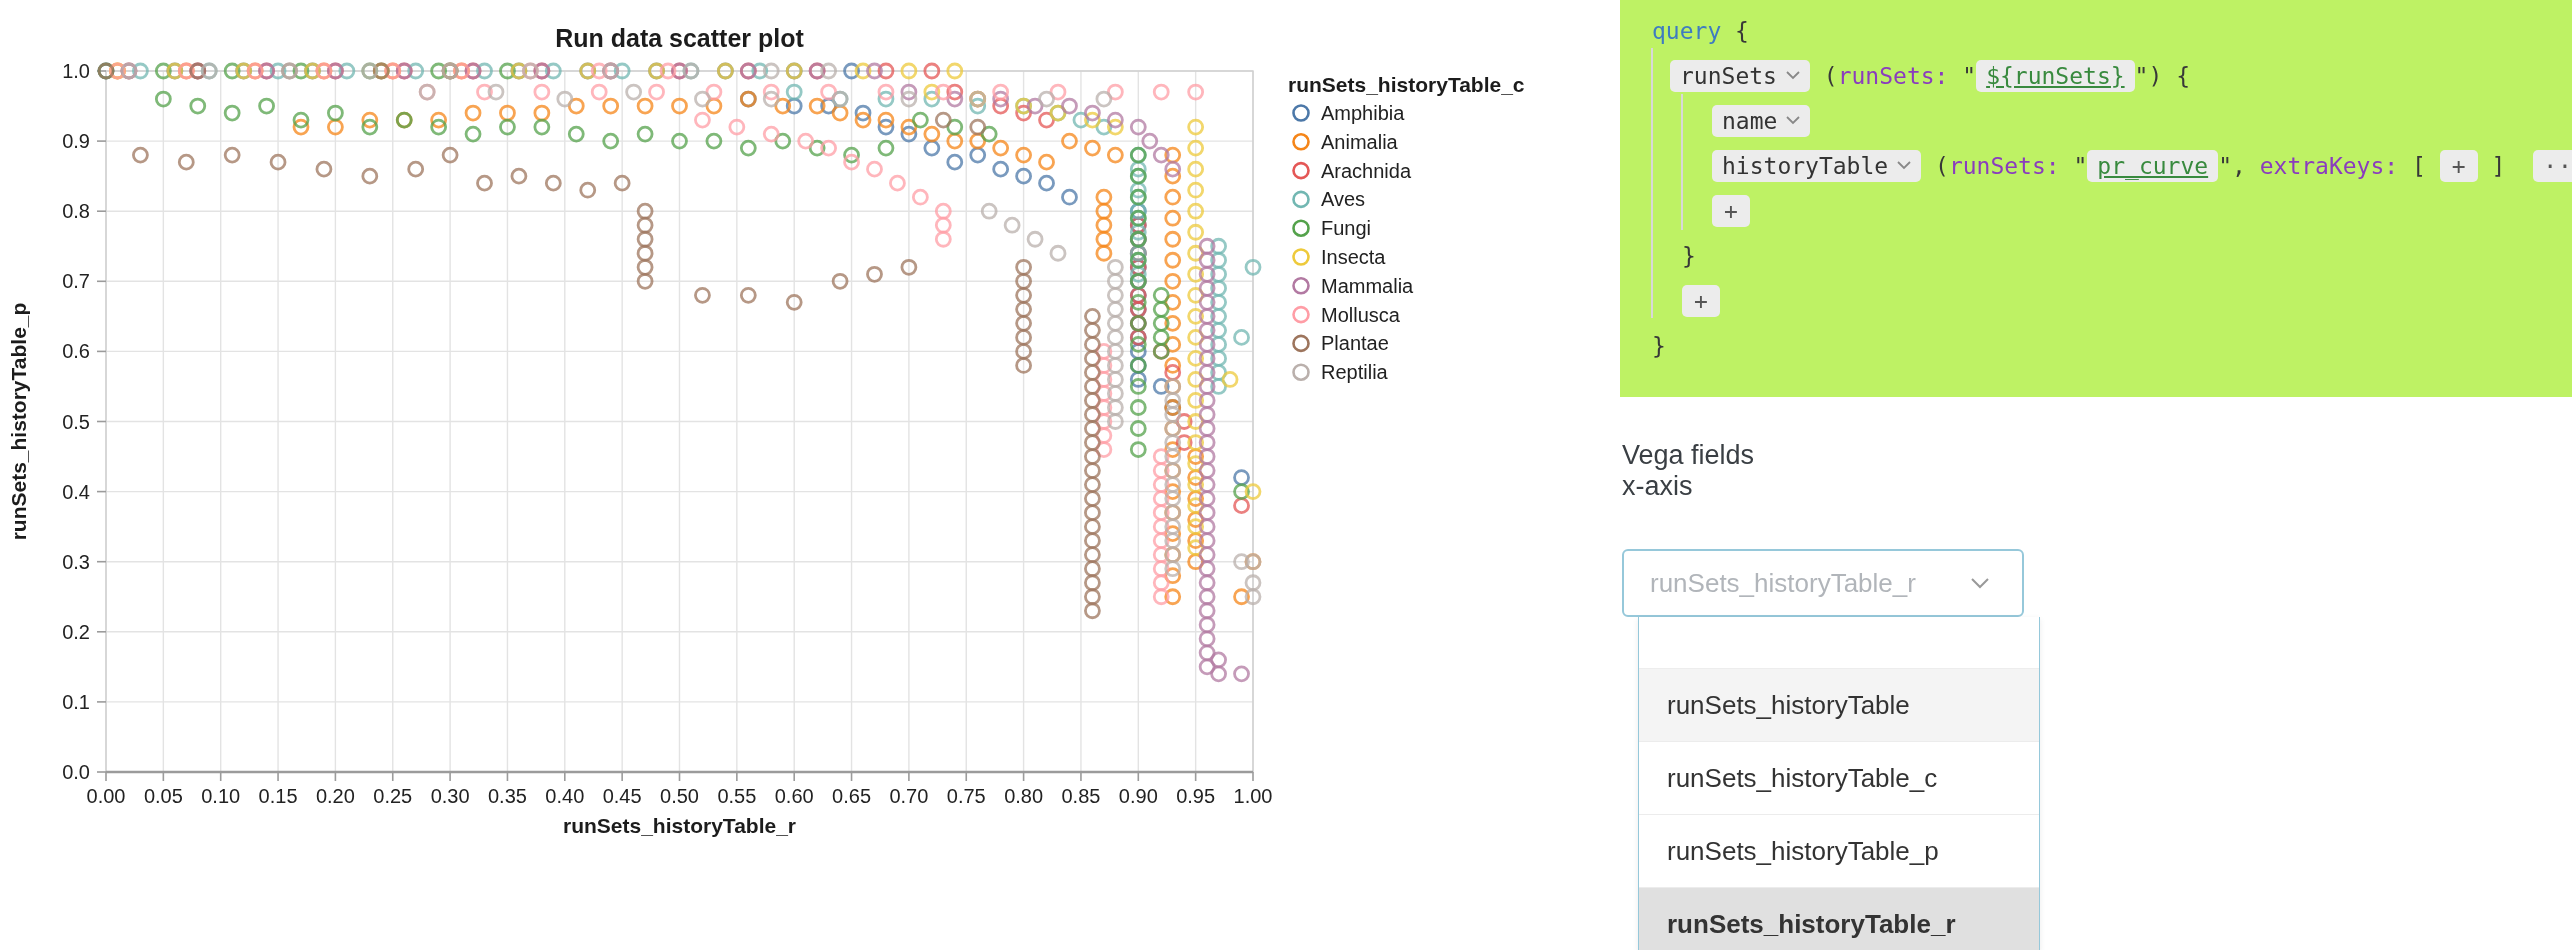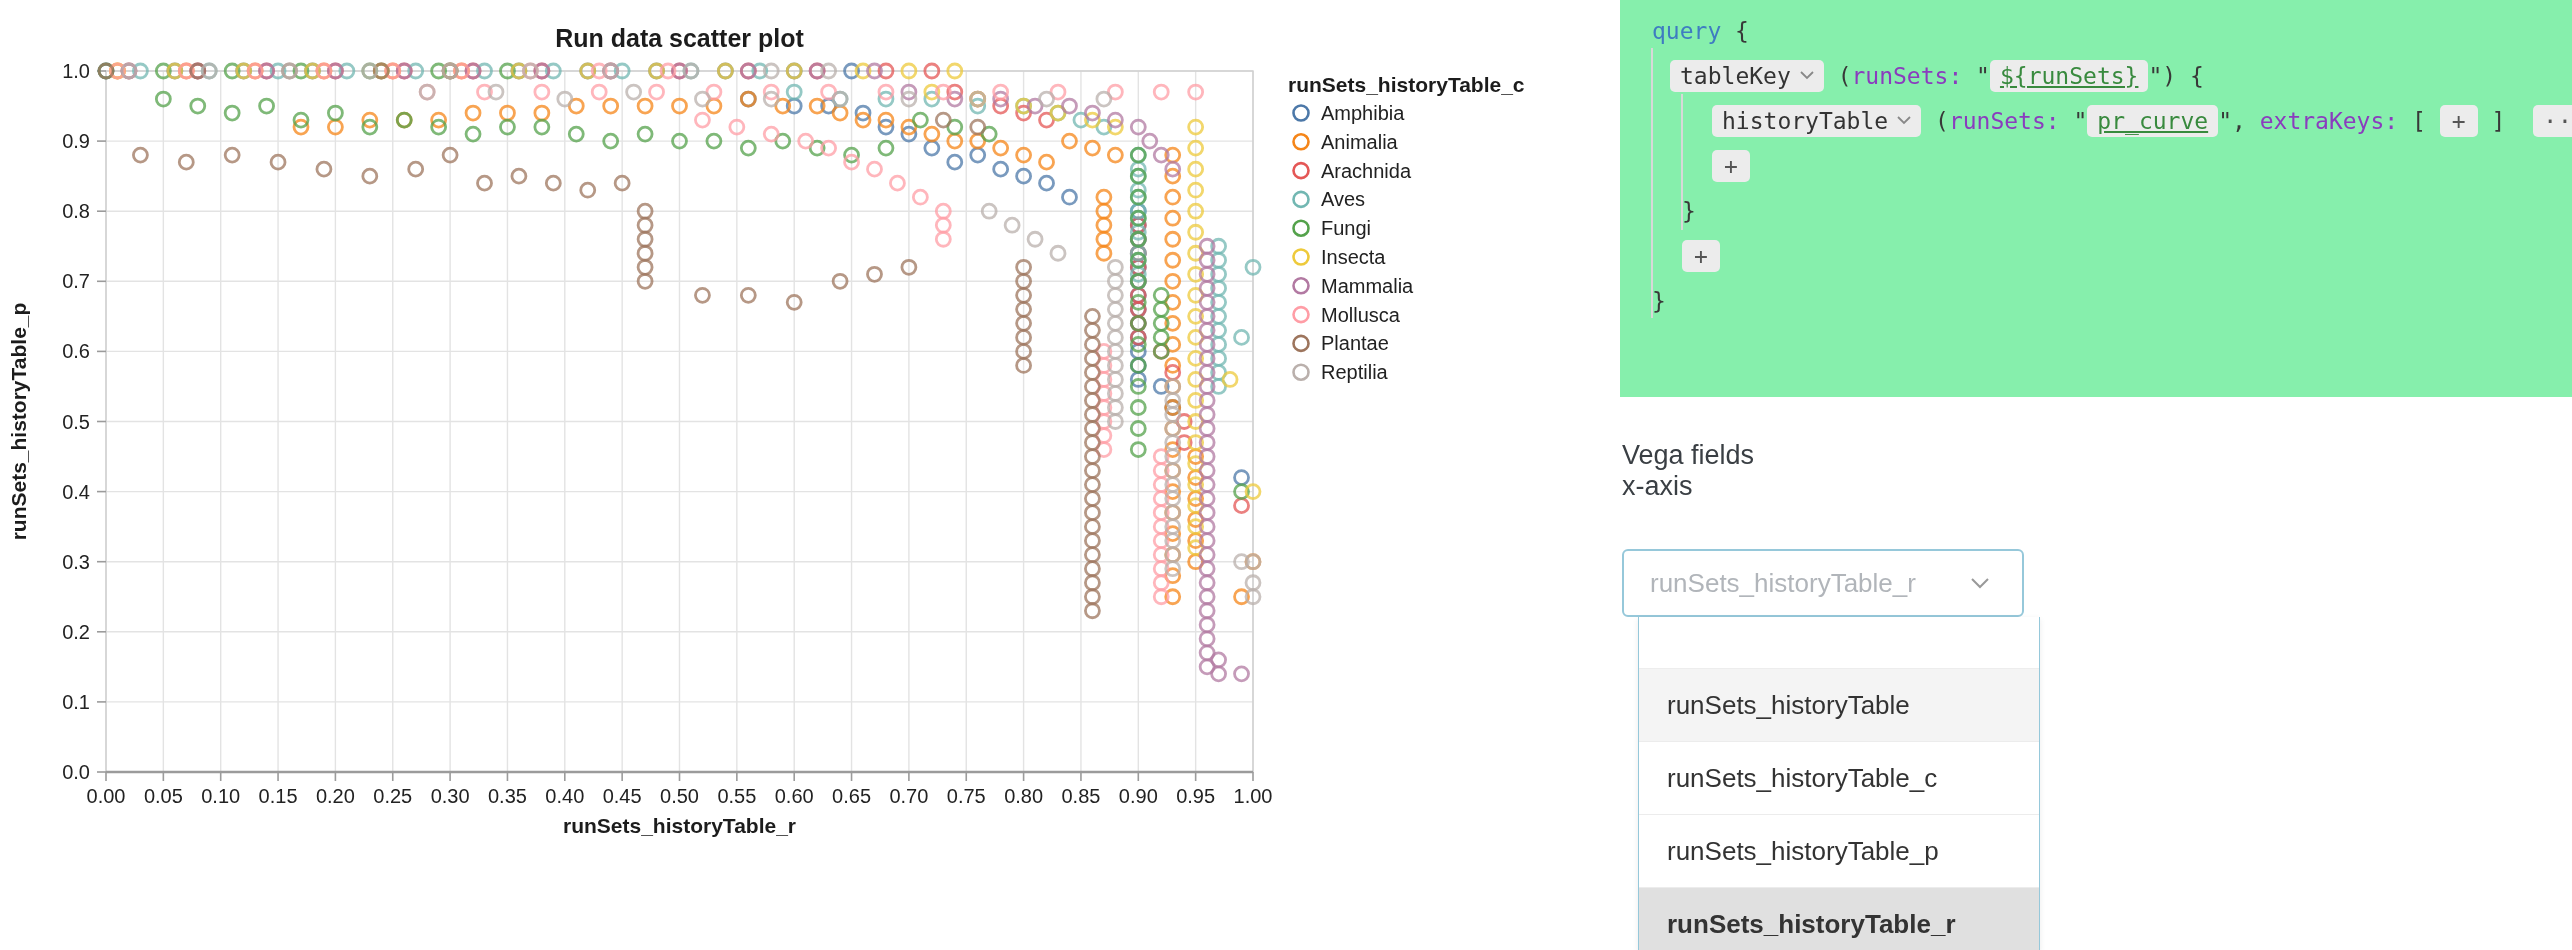--- a/index.html
+++ b/index.html
@@ -3,21 +3,21 @@
 <meta charset="utf-8">
 <style>
   html,body{margin:0;padding:0;background:#ffffff;}
   .screen{position:relative;width:2572px;height:950px;overflow:hidden;
           font-family:"Liberation Sans",sans-serif;background:#fff;}
   
   .chart-wrap{position:absolute;left:0;top:0;width:1560px;height:870px;}
   svg text{font-family:"Liberation Sans",sans-serif;}
   
   .query-card{position:absolute;left:1620px;top:0;width:952px;height:397px;
-              background:#86efac;overflow:hidden;}
+              background:#bef264;overflow:hidden;}
   .code-lines{position:absolute;left:0;top:8px;right:0;}
   .code-line{height:45px;display:flex;align-items:center;white-space:pre;
              font-family:"DejaVu Sans Mono",monospace;font-size:23px;color:#383838;}
   .ind-l0{padding-left:32px;} .ind-l1{padding-left:50px;}
   .ind-l1b{padding-left:62px;} .ind-l2{padding-left:92px;}
   .tok-kw{color:var(--kw);}
   .tok-pl{color:#383838;}
   .tok-arg{color:var(--arg);}
   .chip{background:var(--chipbg);border-radius:5px;padding:3px 10px;display:inline-flex;
         align-items:center;color:#333;}
@@ -736,23 +736,26 @@
           </g>
         </g>
       </svg>
   </div>
 
   <div class="query-card">
     <div class="guide guide1"></div>
     <div class="guide guide2"></div>
     <div class="code-lines" id="code-lines">
         <div class="code-line ind-l0"><span class="tok-kw">query</span><span class="tok-pl"> {</span></div>
-        <div class="code-line ind-l1"><span class="chip"><span>tableKey</span><span class="caret"><svg width="14" height="9" viewBox="0 0 14 9">
+        <div class="code-line ind-l1"><span class="chip"><span>runSets</span><span class="caret"><svg width="14" height="9" viewBox="0 0 14 9">
                 <polyline points="1,1 7,7 13,1" fill="none" stroke="#888" stroke-width="1.8"></polyline>
               </svg></span></span><span class="tok-pl"> (</span><span class="tok-arg">runSets:</span><span class="tok-pl"> "</span><span class="chip green">${runSets}</span><span class="tok-pl">") {</span></div>
+        <div class="code-line ind-l2"><span class="chip"><span>name</span><span class="caret"><svg width="14" height="9" viewBox="0 0 14 9">
+                <polyline points="1,1 7,7 13,1" fill="none" stroke="#888" stroke-width="1.8"></polyline>
+              </svg></span></span></div>
         <div class="code-line ind-l2"><span class="chip"><span>historyTable</span><span class="caret"><svg width="14" height="9" viewBox="0 0 14 9">
                 <polyline points="1,1 7,7 13,1" fill="none" stroke="#888" stroke-width="1.8"></polyline>
               </svg></span></span><span class="tok-pl"> (</span><span class="tok-arg">runSets:</span><span class="tok-pl"> "</span><span class="chip green">pr_curve</span><span class="tok-pl">", </span><span class="tok-arg">extraKeys:</span><span class="tok-pl"> [ </span><span class="chip plus">+</span><span class="tok-pl"> ] </span><span class="chip dots">···</span></div>
         <div class="code-line ind-l2"><span class="chip plus">+</span></div>
         <div class="code-line ind-l1b"><span class="tok-pl">}</span></div>
         <div class="code-line ind-l1b"><span class="chip plus">+</span></div>
         <div class="code-line ind-l0"><span class="tok-pl">}</span></div>
       </div>
   </div>
 

